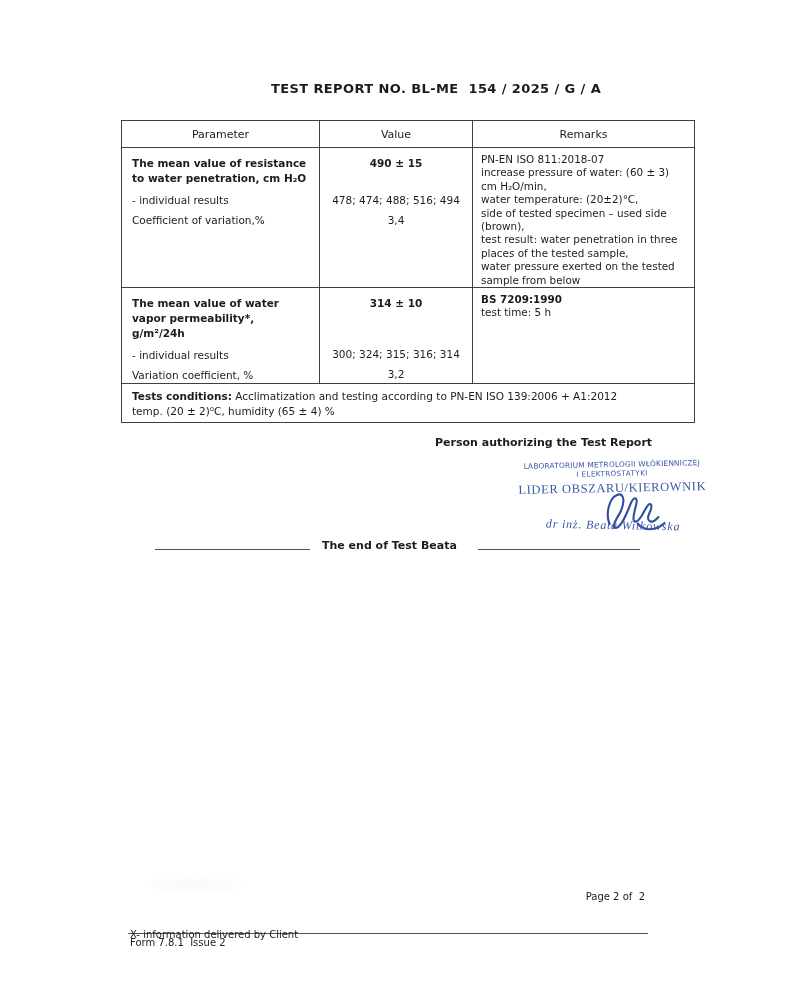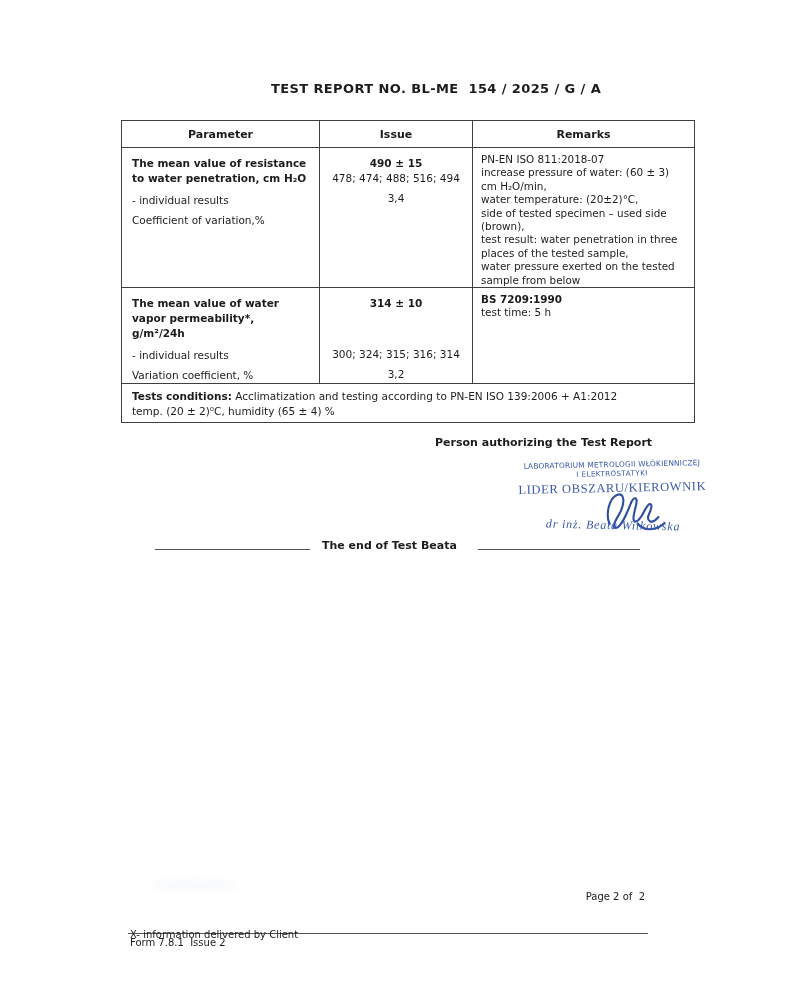--- a/index.html
+++ b/index.html
@@ -20,33 +20,33 @@
   table.report{
     position:absolute;left:121px;top:120px;
     width:573px;border-collapse:collapse;table-layout:fixed;
     font-size:10.5px;line-height:15px;
   }
   table.report th, table.report td{
     border:1px solid var(--border,#3f3f3f);
     vertical-align:top;
   }
   table.report th{
-    height:26px;font-size:11px;font-weight:bold;
+    height:26px;font-size:11px;font-weight:normal;
     text-align:center;vertical-align:middle;padding:0;
   }
   td.param{padding:8px 6px 0 10px;}
   td.value{padding:8px 4px 0 4px;text-align:center;}
   td.remarks{padding:5px 6px 0 8px;font-size:10.4px;line-height:13.4px;}
   .r1{height:137px;} .r2{height:95px;} .rc{height:39px;}
   .bold{font-weight:bold;}
   .pre{white-space:pre-line;}
   .cell-title{font-weight:bold;white-space:pre-line;margin:0 0 7px 0;}
   .sub-line{margin-top:5px;}
   .v-main{font-weight:bold;}
-  .mb22{} .mb36{margin-bottom:36px;}
+  .mb22{margin-bottom:22px;} .mb36{margin-bottom:36px;}
   td.cond{padding:5px 10px 0 10px;font-size:10.5px;line-height:15px;}
   
   .authorizing{
     position:absolute;left:435px;top:436px;
     font-size:11px;font-weight:bold;
   }
   .stamp{
     position:absolute;left:505px;top:460px;width:215px;
     color:var(--stamp-blue,#3a58a9);text-align:center;
     transform:rotate(-1.2deg);
@@ -85,21 +85,21 @@
 
   <table class="report">
     <colgroup>
         <col style="width:198px">
         <col style="width:153px">
         <col style="width:222px">
       </colgroup>
     <thead>
       <tr>
         <th>Parameter</th>
-        <th>Issue</th>
+        <th>Value</th>
         <th>Remarks</th>
       </tr>
     </thead>
     <tbody>
       <tr class="r1">
         <td class="param">
           <div class="cell-title">The mean value of resistance
 to water penetration, cm H₂O</div>
           <div>- individual results</div>
           <div class="sub-line">Coefficient of variation,%</div>

